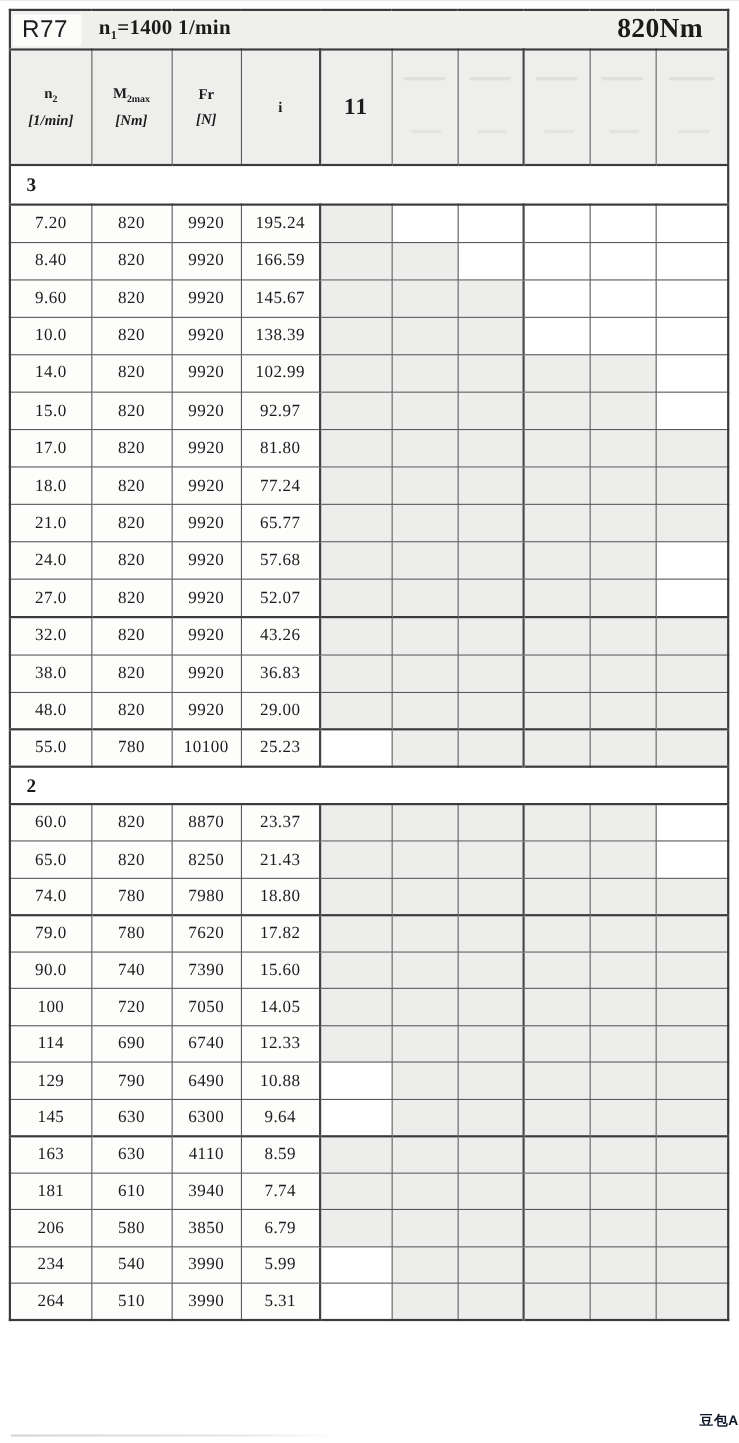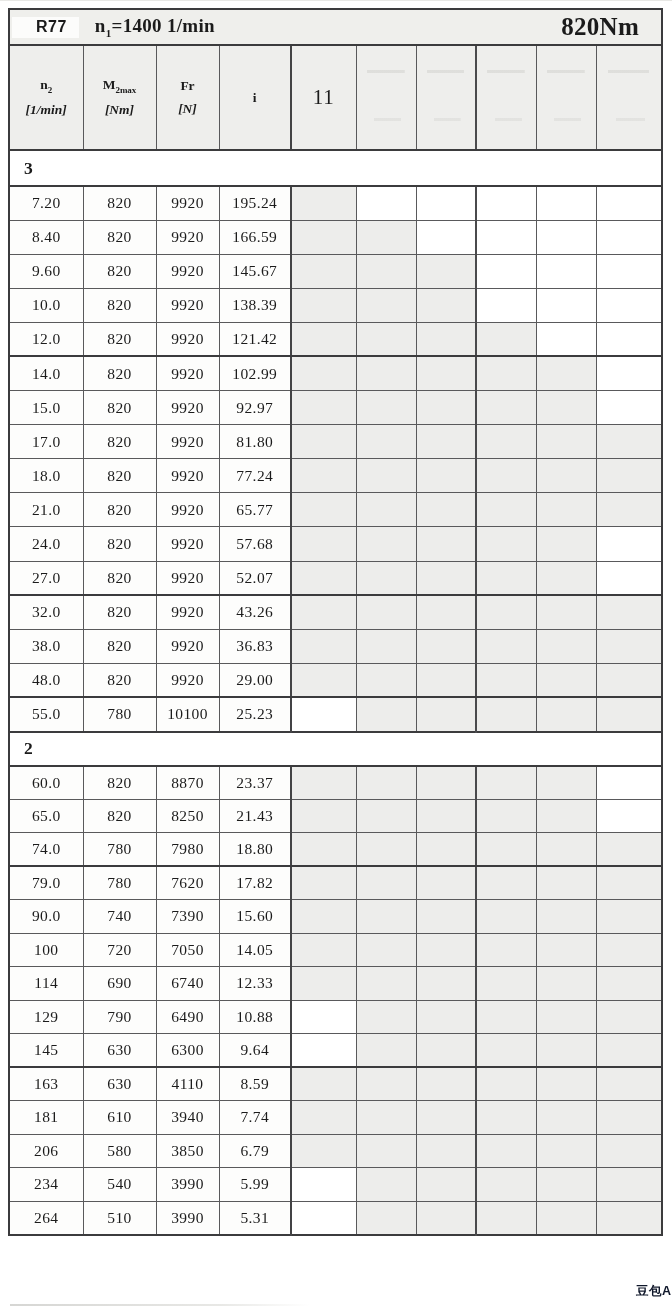--- a/index.html
+++ b/index.html
@@ -19,35 +19,35 @@
   
   .colhead-row td:nth-child(5), .data-row td:nth-child(5){border-left:2px solid #434345;}
   .colhead-row td:nth-child(8), .data-row td:nth-child(8){border-left:2px solid #4a4a4c;}
 
   .title-row td{
     height:34px;background:#efefec;border-bottom:2px solid #3b3b3d;
   }
   .title-flex{display:flex;align-items:center;height:100%;}
   .model{
     font-family:"Liberation Sans","DejaVu Sans",sans-serif;
-    font-size:16px;font-weight:700;background:#fcfcfb;
-    padding:1px 12px 2px 24px;margin-left:2px;letter-spacing:.5px;
+    font-size:22px;font-weight:400;background:#fcfcfb;
+    padding:1px 12px 2px 8px;margin-left:2px;letter-spacing:.5px;
   }
   .speed{font-weight:700;font-size:19px;margin-left:16px;letter-spacing:.3px;}
   .speed sub{font-size:11px;}
   .torque{font-weight:700;font-size:25px;margin-left:auto;padding-right:22px;letter-spacing:.3px;}
 
   .colhead-row td{
     height:103px;background:#eeeeec;text-align:center;vertical-align:middle;
     border-bottom:2px solid #3b3b3d;
   }
   .ch{font-weight:700;font-size:13.5px;line-height:1.15;}
   .ch sub{font-size:9px;}
   .ch.unit{margin-top:7px;font-style:italic;}
-  .motor-head{font-size:21px;font-weight:400;letter-spacing:1px;}
+  .motor-head{font-size:21px;font-weight:700;letter-spacing:1px;}
   td.smudge{
     background-color:#eeeeec;
     background-image:
       linear-gradient(rgba(187,187,182,.30),rgba(187,187,182,.30)),
       linear-gradient(rgba(187,187,182,.22),rgba(187,187,182,.22));
     background-size:64% 3px,46% 3px;
     background-position:50% 24%,56% 72%;
     background-repeat:no-repeat;
   }
 
@@ -182,32 +182,20 @@
           <td class="val">820</td>
           <td class="val">9920</td>
           <td class="val">138.39</td>
           <td class="shade"></td>
           <td class="shade"></td>
           <td class="shade"></td>
           <td class="plain"></td>
           <td class="plain"></td>
           <td class="plain"></td>
         </tr>
-        <tr class="data-row s3 group-end">
-          <td class="val">12.0</td>
-          <td class="val">820</td>
-          <td class="val">9920</td>
-          <td class="val">121.42</td>
-          <td class="shade"></td>
-          <td class="shade"></td>
-          <td class="shade"></td>
-          <td class="shade"></td>
-          <td class="plain"></td>
-          <td class="plain"></td>
-        </tr>
         <tr class="data-row s3">
           <td class="val">14.0</td>
           <td class="val">820</td>
           <td class="val">9920</td>
           <td class="val">102.99</td>
           <td class="shade"></td>
           <td class="shade"></td>
           <td class="shade"></td>
           <td class="shade"></td>
           <td class="shade"></td>

